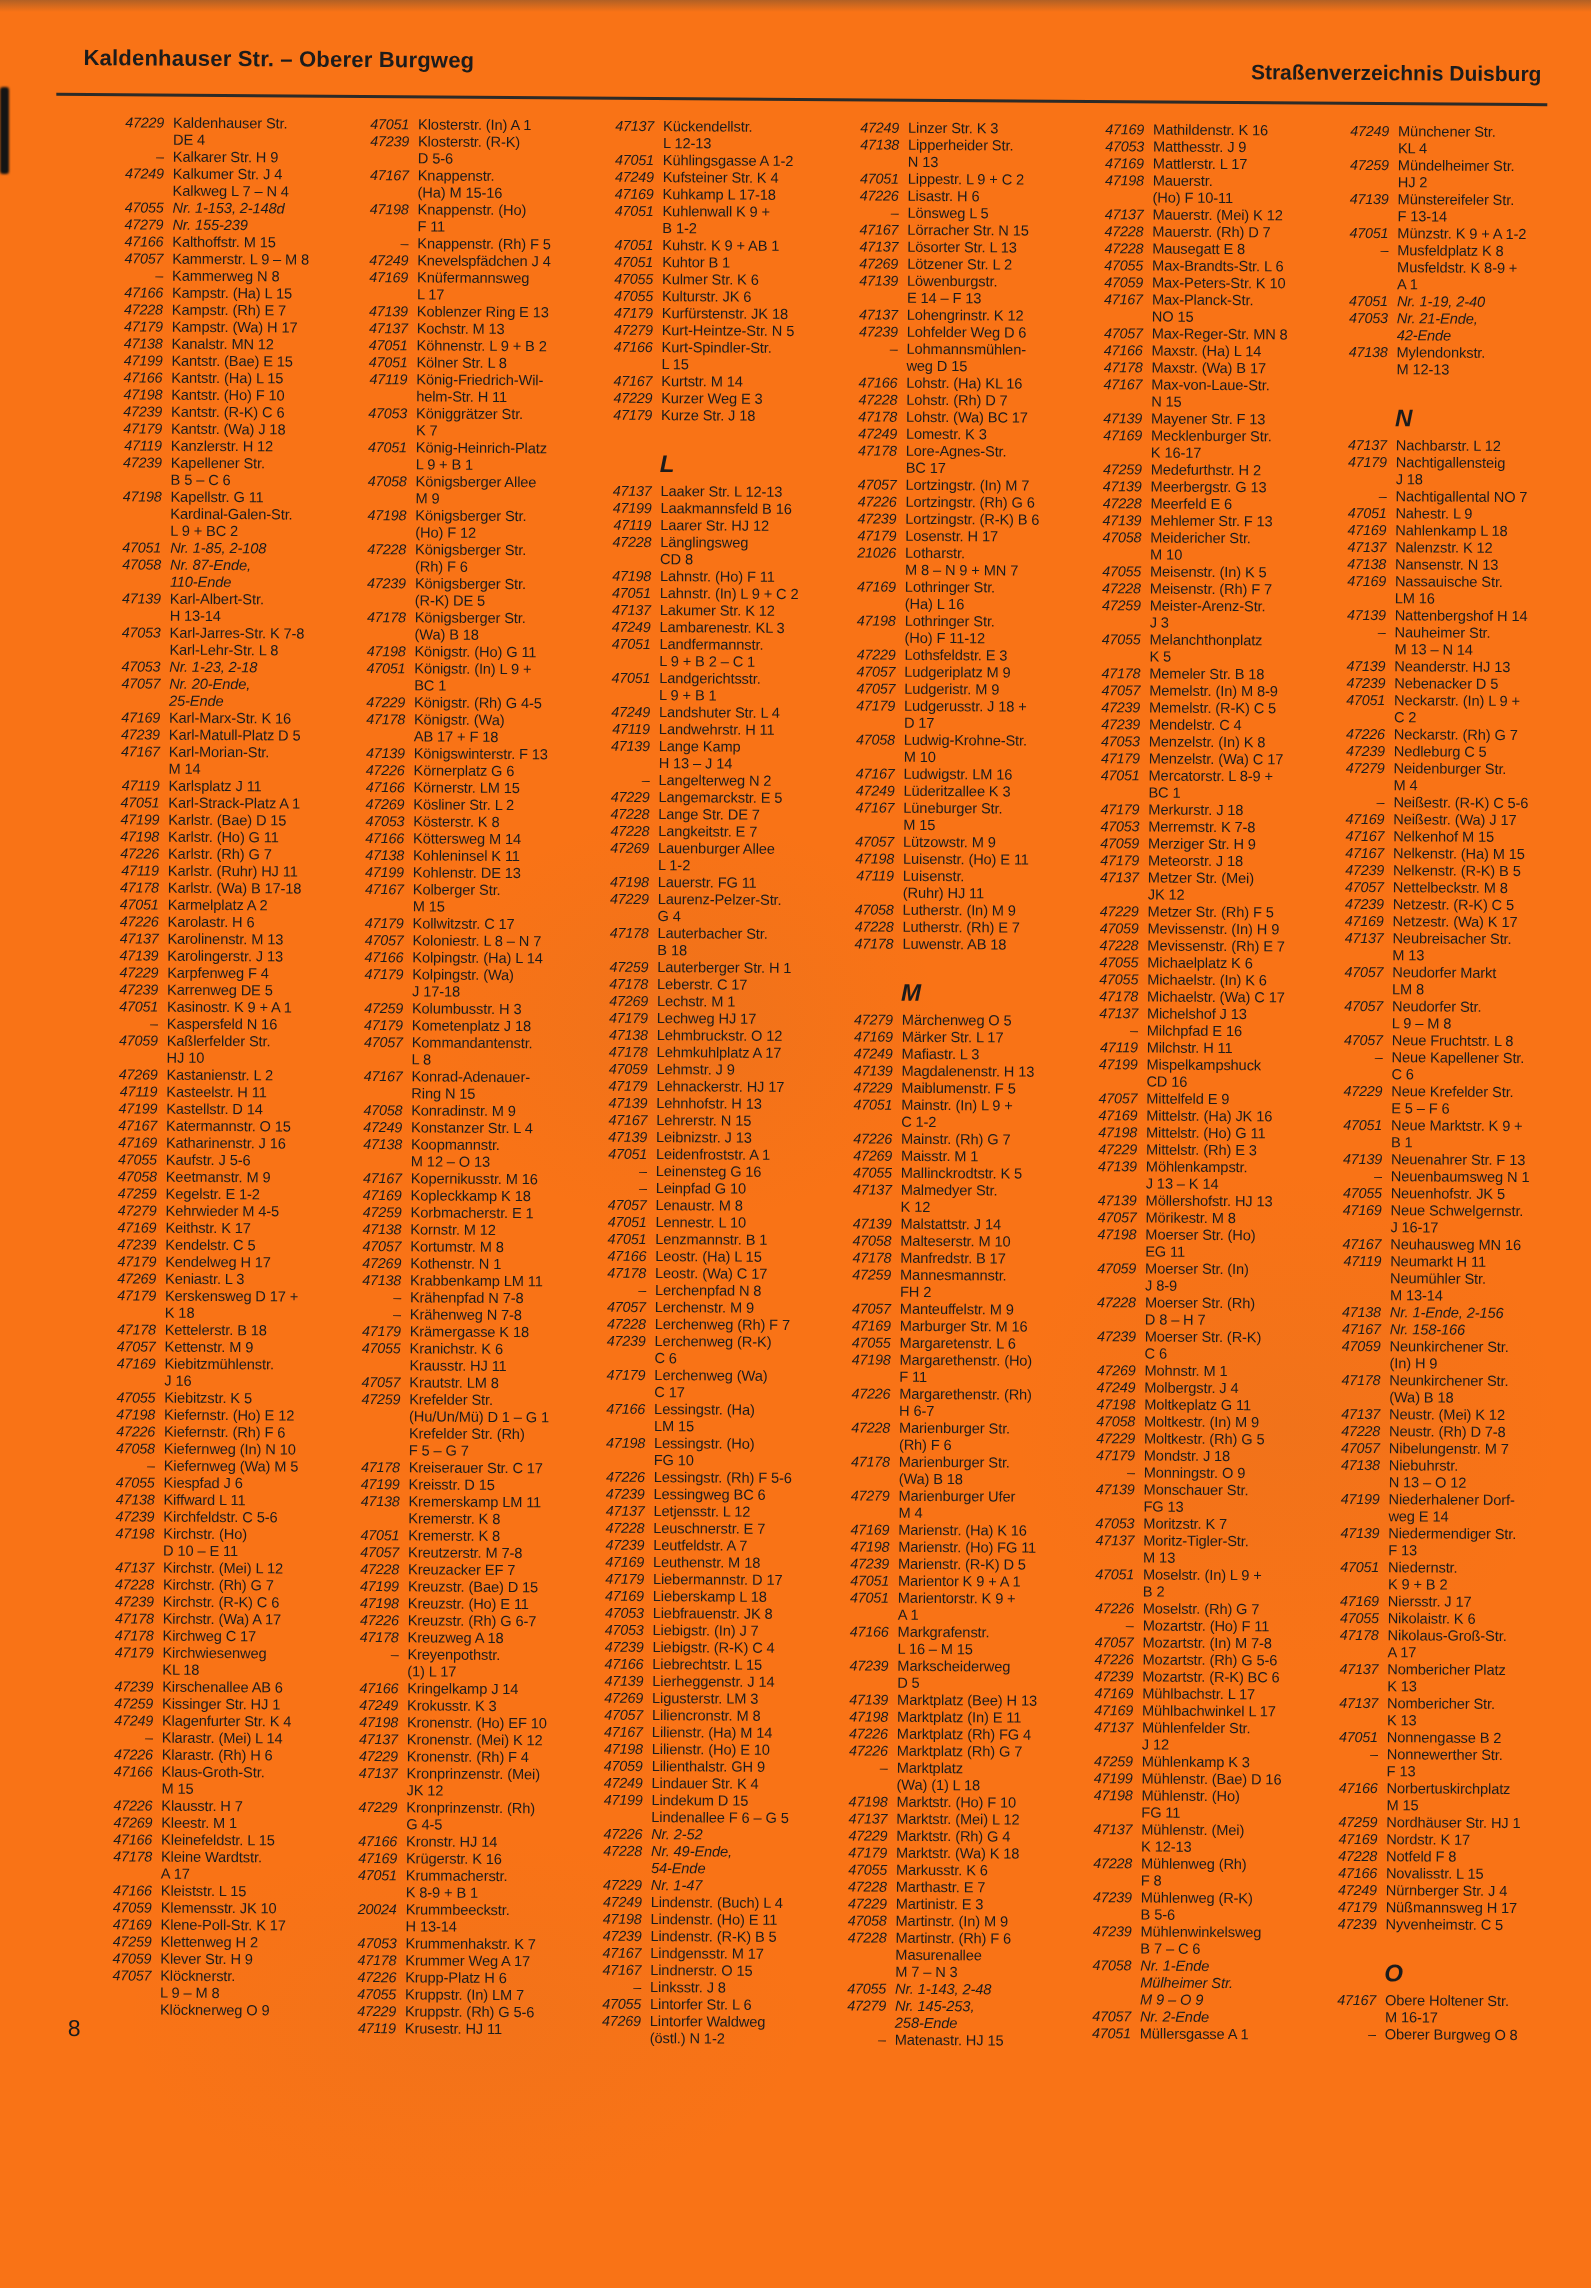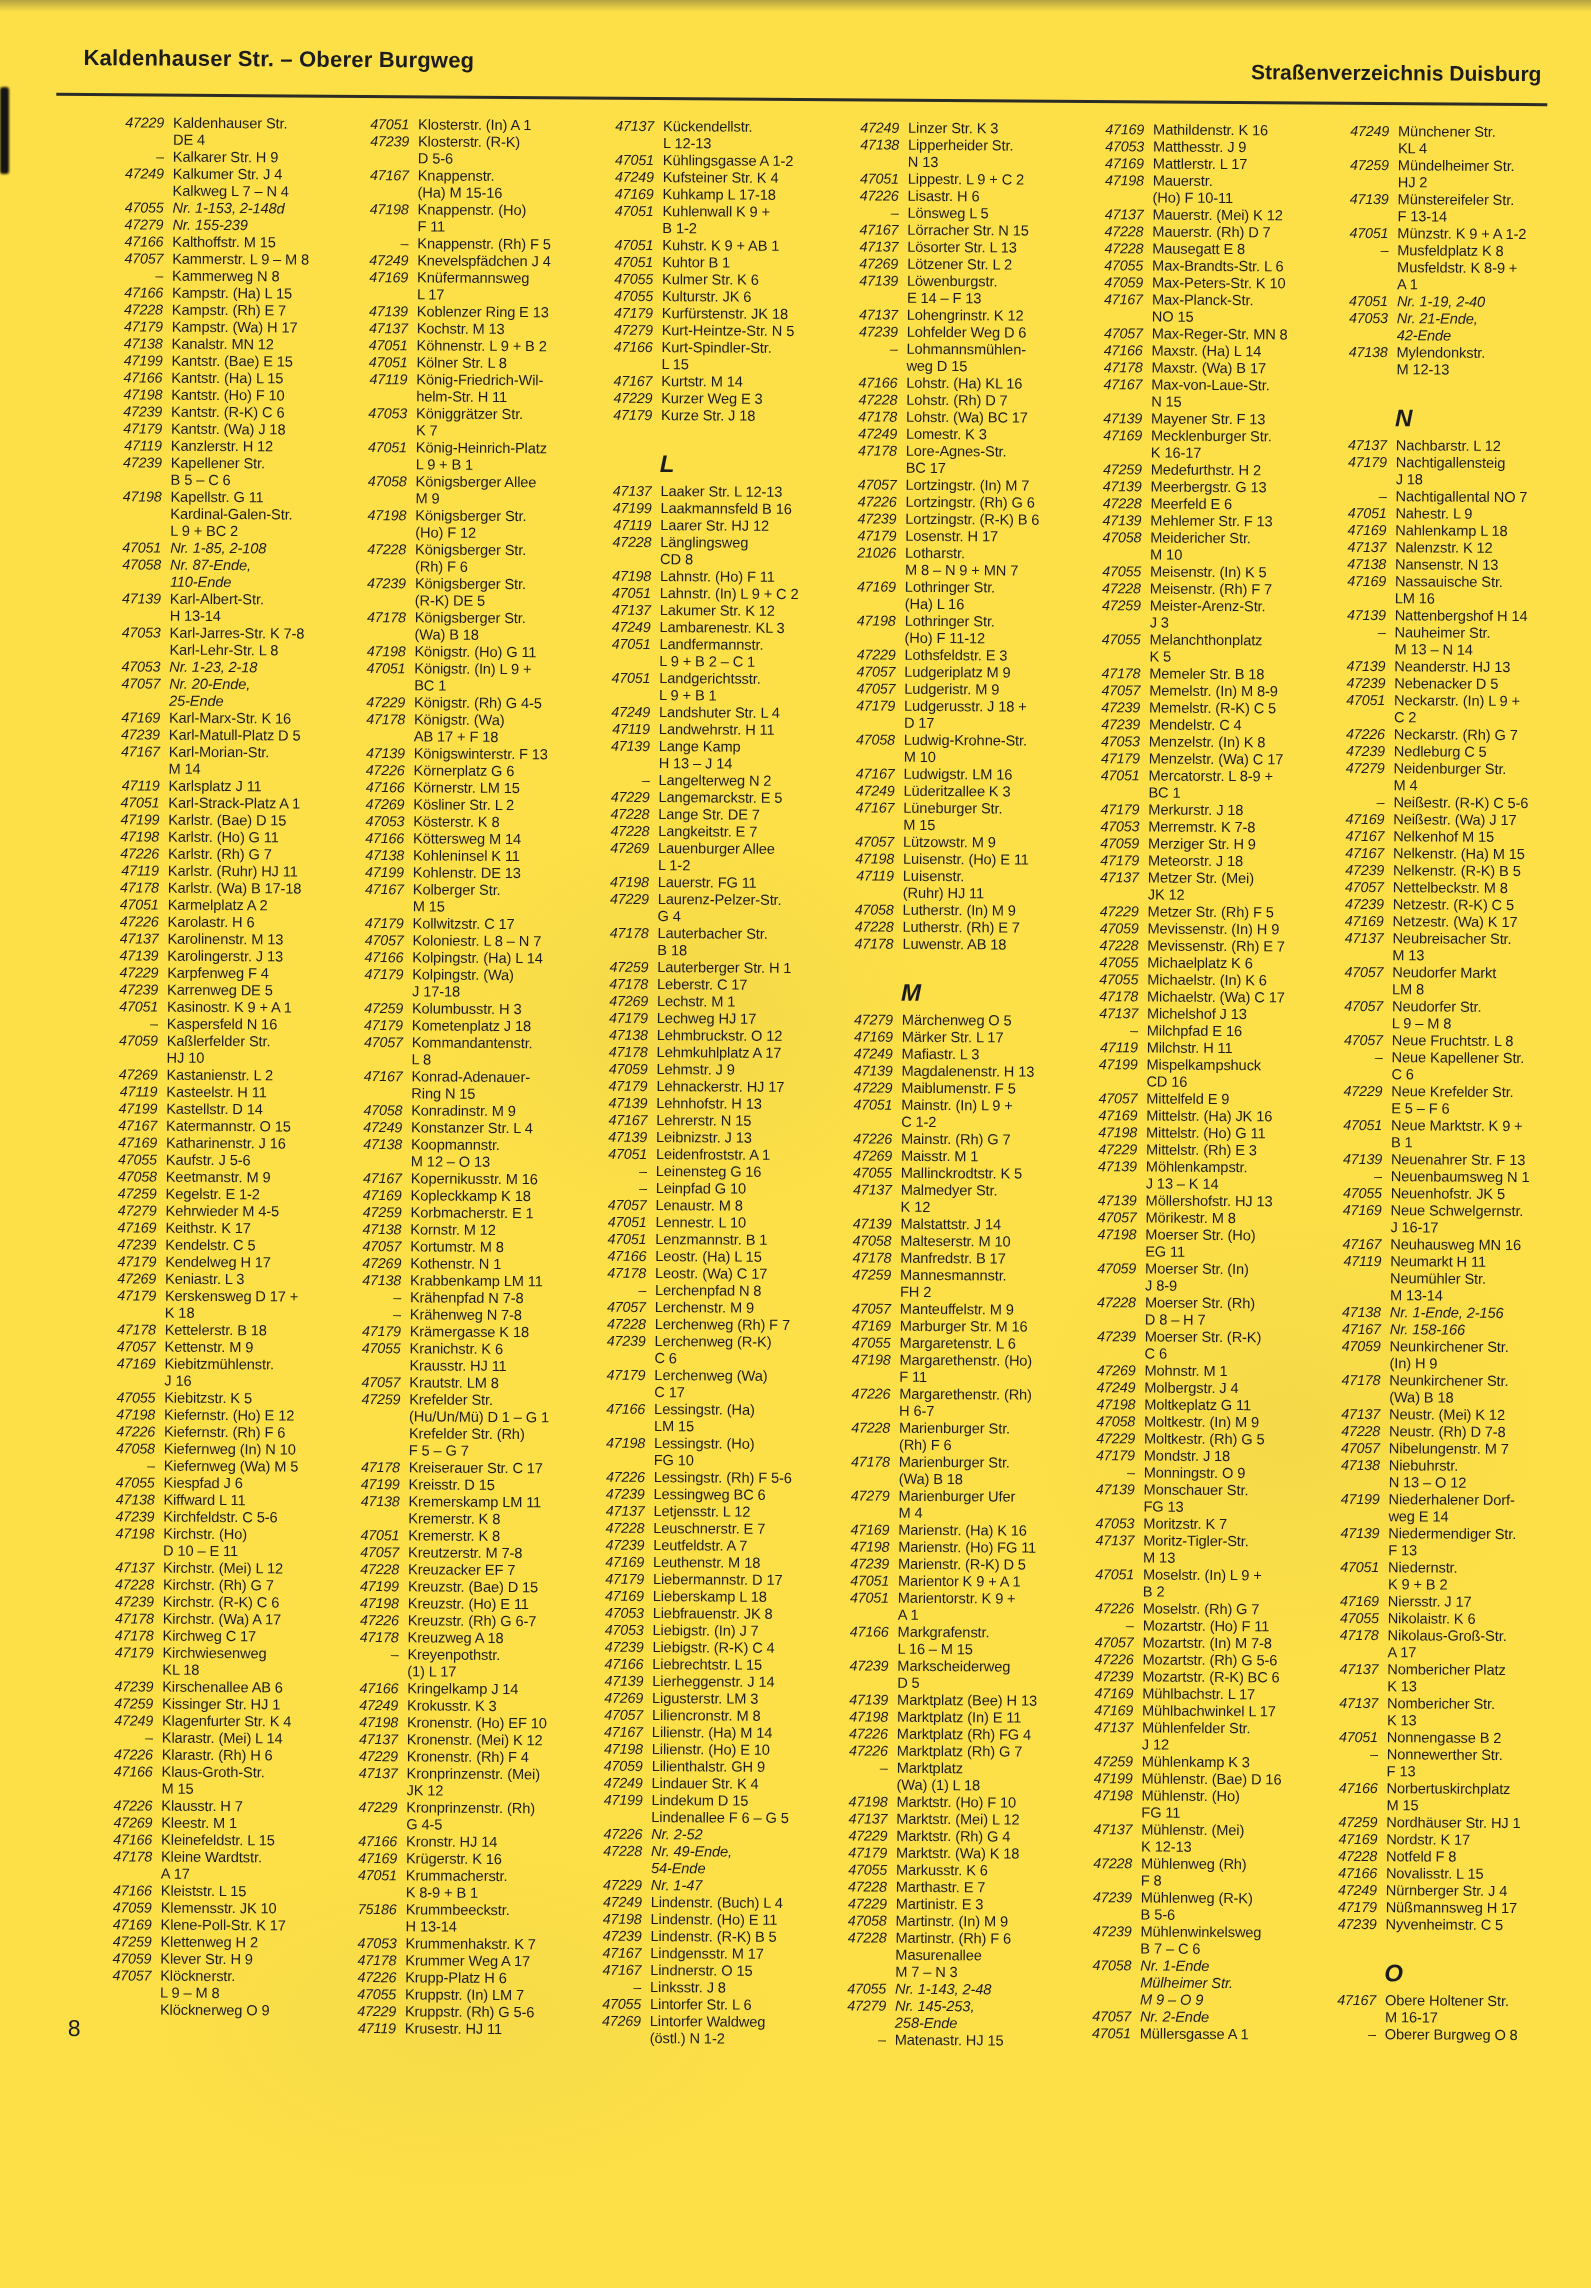--- a/index.html
+++ b/index.html
@@ -1,16 +1,16 @@
 <!DOCTYPE html>
 <html><head>
 <meta charset="utf-8">
 <style>
   html,body{margin:0;padding:0;background:#dddbd4;}
-  .sheet{position:relative;width:1592px;height:2289px;background:#fde047;overflow:hidden;
+  .sheet{position:relative;width:1592px;height:2289px;background:#f97316;overflow:hidden;
          font-family:"Liberation Sans",sans-serif;color:#1c1c1c;}
   .scan-top-edge{position:absolute;top:0;left:0;right:0;height:12px;
     background:linear-gradient(to bottom,rgba(70,68,60,.40),rgba(70,68,60,0));}
   .scan-left-mark{position:absolute;left:0;top:87px;width:9px;height:87px;background:#141414;
     filter:blur(1.2px);border-radius:3px;}
   .scan-smudge1{position:absolute;left:426px;top:812px;width:515px;height:416px;border-radius:50%;
     background:radial-gradient(closest-side,rgba(110,105,90,.07),rgba(110,105,90,0));}
   .scan-smudge2{position:absolute;left:1010px;top:1168px;width:554px;height:515px;border-radius:50%;
     background:radial-gradient(closest-side,rgba(110,105,90,.06),rgba(110,105,90,0));}
   .scan-smudge3{position:absolute;left:119px;top:1832px;width:693px;height:376px;border-radius:50%;
@@ -790,21 +790,21 @@
           <div class="row">
             <span class="code">47169</span>
             <span class="name">Krügerstr. K 16</span>
           </div>
           <div class="row">
             <span class="code">47051</span>
             <span class="name">Krummacherstr.
 K 8-9 + B 1</span>
           </div>
           <div class="row">
-            <span class="code">75186</span>
+            <span class="code">20024</span>
             <span class="name">Krummbeeckstr.
 H 13-14</span>
           </div>
           <div class="row">
             <span class="code">47053</span>
             <span class="name">Krummenhakstr. K 7</span>
           </div>
           <div class="row">
             <span class="code">47178</span>
             <span class="name">Krummer Weg A 17</span>

